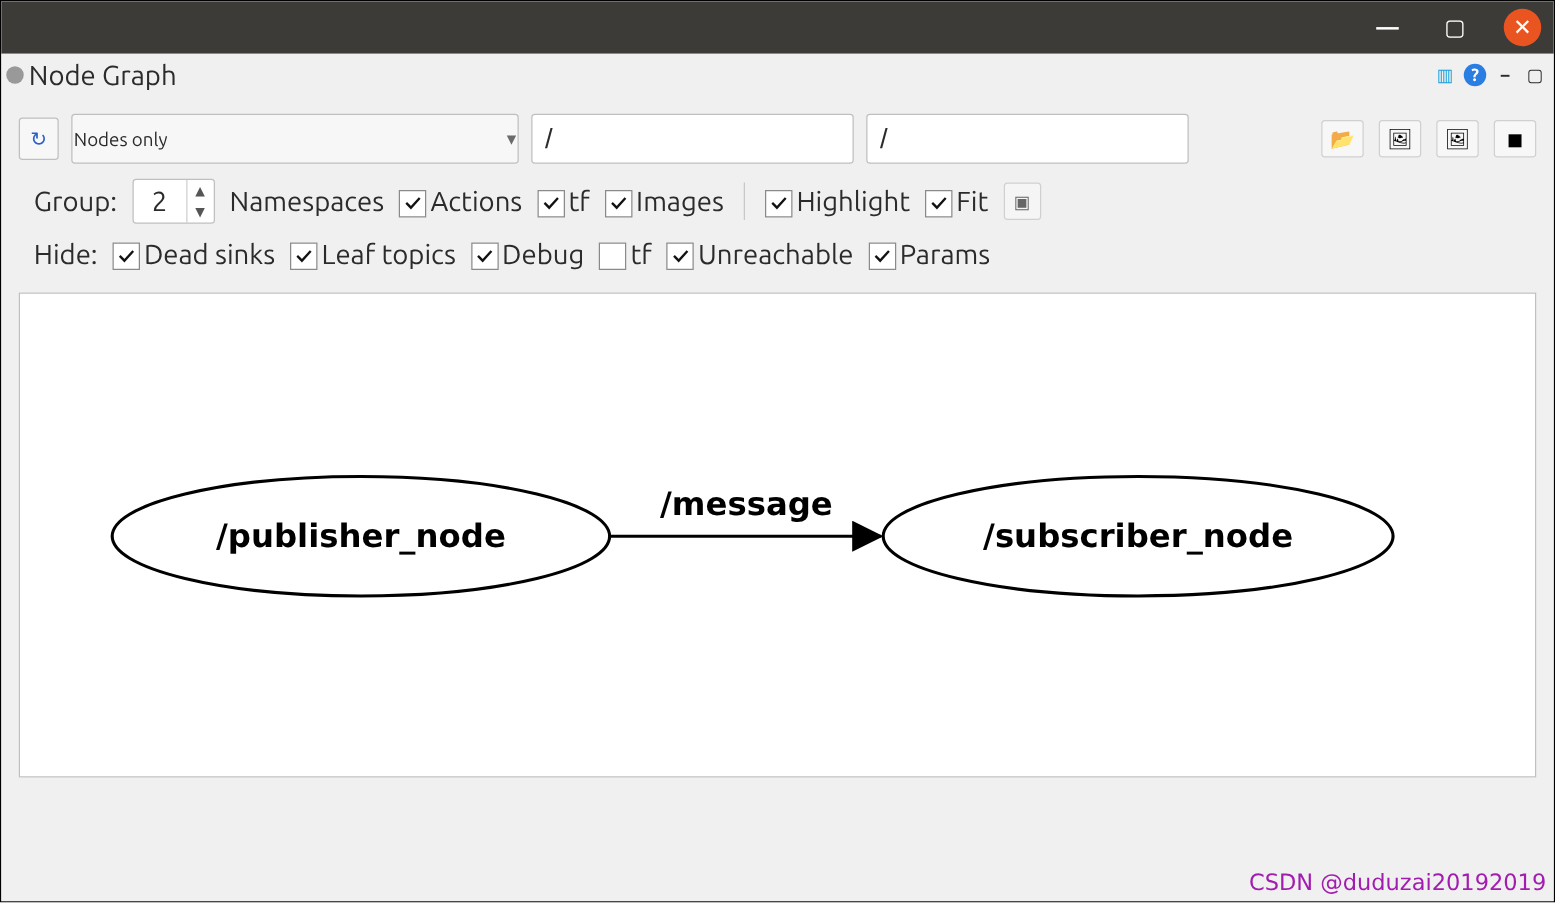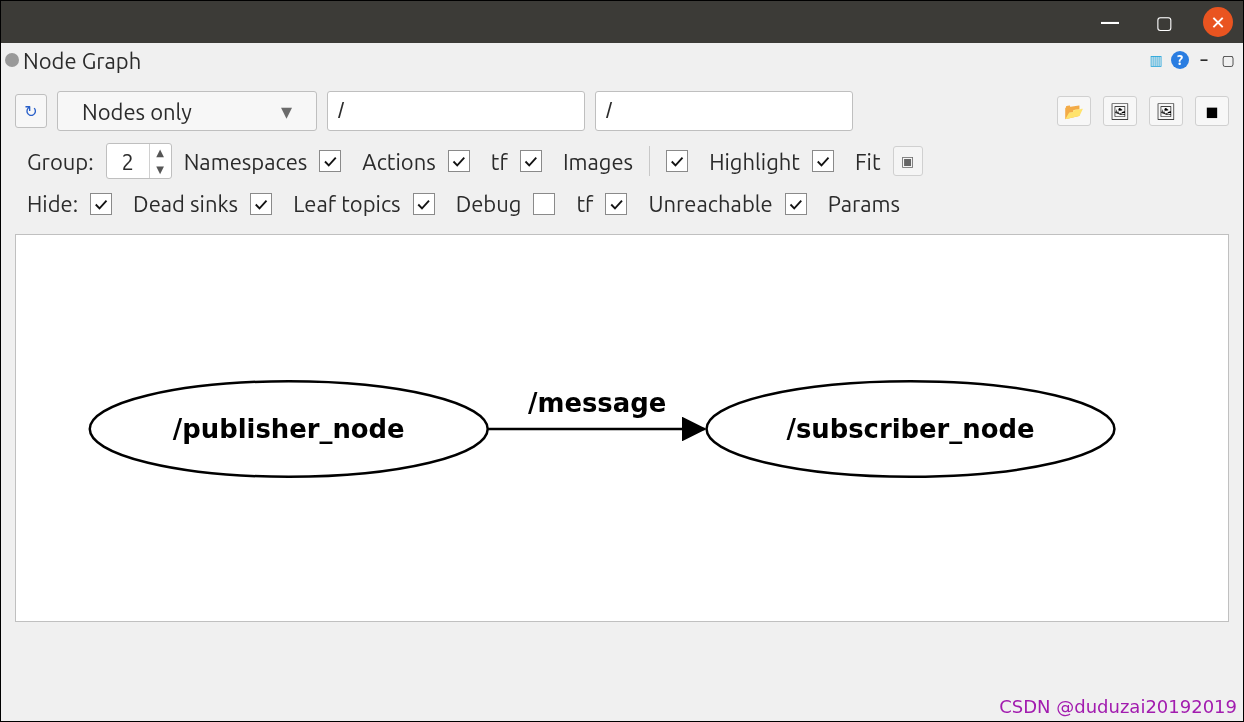--- a/index.html
+++ b/index.html
@@ -14,36 +14,36 @@
   .client { position:absolute; top:42px; left:0; right:0; bottom:0; background:#f0f0f0; padding:0; }
 
   .tabheader { display:flex; align-items:center; height:34px; padding:0 6px 0 2px; font-size:22px; color:#2b2b2b;}
   .tabheader .left { display:flex; align-items:center; gap:2px;}
   .tabheader .right { margin-left:auto; display:flex; align-items:center; gap:6px;}
   .tiny-icon { width:18px; height:18px; display:inline-flex; align-items:center; justify-content:center; font-size:14px;}
   .gear { width:14px; height:14px; border-radius:50%; background:#999; display:inline-block;}
 
   .toolbar-row { display:flex; align-items:center; gap:10px; padding:14px 14px 6px 14px;}
   .refresh-btn { width:32px; height:34px; border:1px solid #bfbfbf; background:#f7f7f7; border-radius:3px; display:flex; align-items:center; justify-content:center; color:#2a60c9;}
-  .combo { width:260px; height:40px; border:1px solid #bfbfbf; background:#f7f7f7; border-radius:3px; display:flex; align-items:center; padding:0 24px; font-size:22px; color:#2b2b2b;}
+  .combo { width:358px; height:40px; border:1px solid #bfbfbf; background:#f7f7f7; border-radius:3px; display:flex; align-items:center; padding:0 1px; font-size:15px; color:#2b2b2b;}
   .combo .chev { margin-left:auto; color:#6b6b6b; }
   .txt { height:40px; border:1px solid #bfbfbf; background:#fff; border-radius:3px; padding:0 10px; font-size:22px; color:#2b2b2b;}
   .txt.t1 { width:258px;}
   .txt.t2 { width:258px;}
   .icon-btns { margin-left:auto; display:flex; gap:12px;}
   .ibtn { width:34px; height:30px; border:1px solid #d0d0d0; background:#f7f7f7; border-radius:3px; display:flex; align-items:center; justify-content:center; font-size:16px;}
 
   .option-row { display:flex; align-items:center; gap:12px; padding:6px 26px; font-size:22px; color:#2b2b2b;}
   .option-row .sep { width:1px; height:30px; background:#c8c8c8; margin:0 4px;}
   .spinner { display:flex; align-items:center; border:1px solid #bfbfbf; background:#fff; height:36px; border-radius:3px;}
   .spinner .val { width:42px; text-align:center; font-size:22px;}
   .spinner .arrows { display:flex; flex-direction:column; border-left:1px solid #d0d0d0; width:22px;}
   .spinner .arrows span { height:17px; display:flex; align-items:center; justify-content:center; font-size:10px; color:#555; cursor:pointer;}
 
-  .chk { display:flex; align-items:center; gap:21px;}
+  .chk { display:flex; align-items:flex-end; gap:3px;}
   .chkbox { width:22px; height:22px; border:1px solid #8a8a8a; background:#fff; display:flex; align-items:center; justify-content:center; font-size:18px; color:#111;}
   .chkbox.empty::after { content:"";}
   .chkbox.checked::after { content:"✓"; font-weight:bold;}
 
   .small-icon-btn { width:30px; height:30px; border:1px solid #d0d0d0; background:#f5f5f5; border-radius:3px; display:flex; align-items:center; justify-content:center; font-size:14px; color:#666;}
 
   .canvas-wrap { margin:12px 14px 4px 14px; background:#fff; border:1px solid #c0c0c0; height:388px; position:relative;}
   svg.graph { width:100%; height:100%;}
   .watermark { position:absolute; right:6px; bottom:4px; color:#a21caf; font-size:18px; font-family:"DejaVu Sans",sans-serif;}
 </style>

